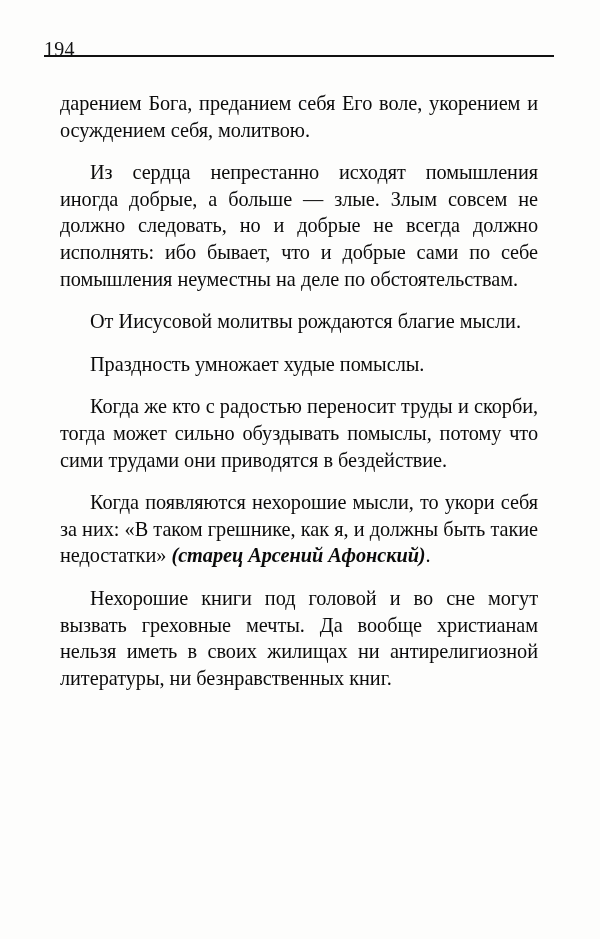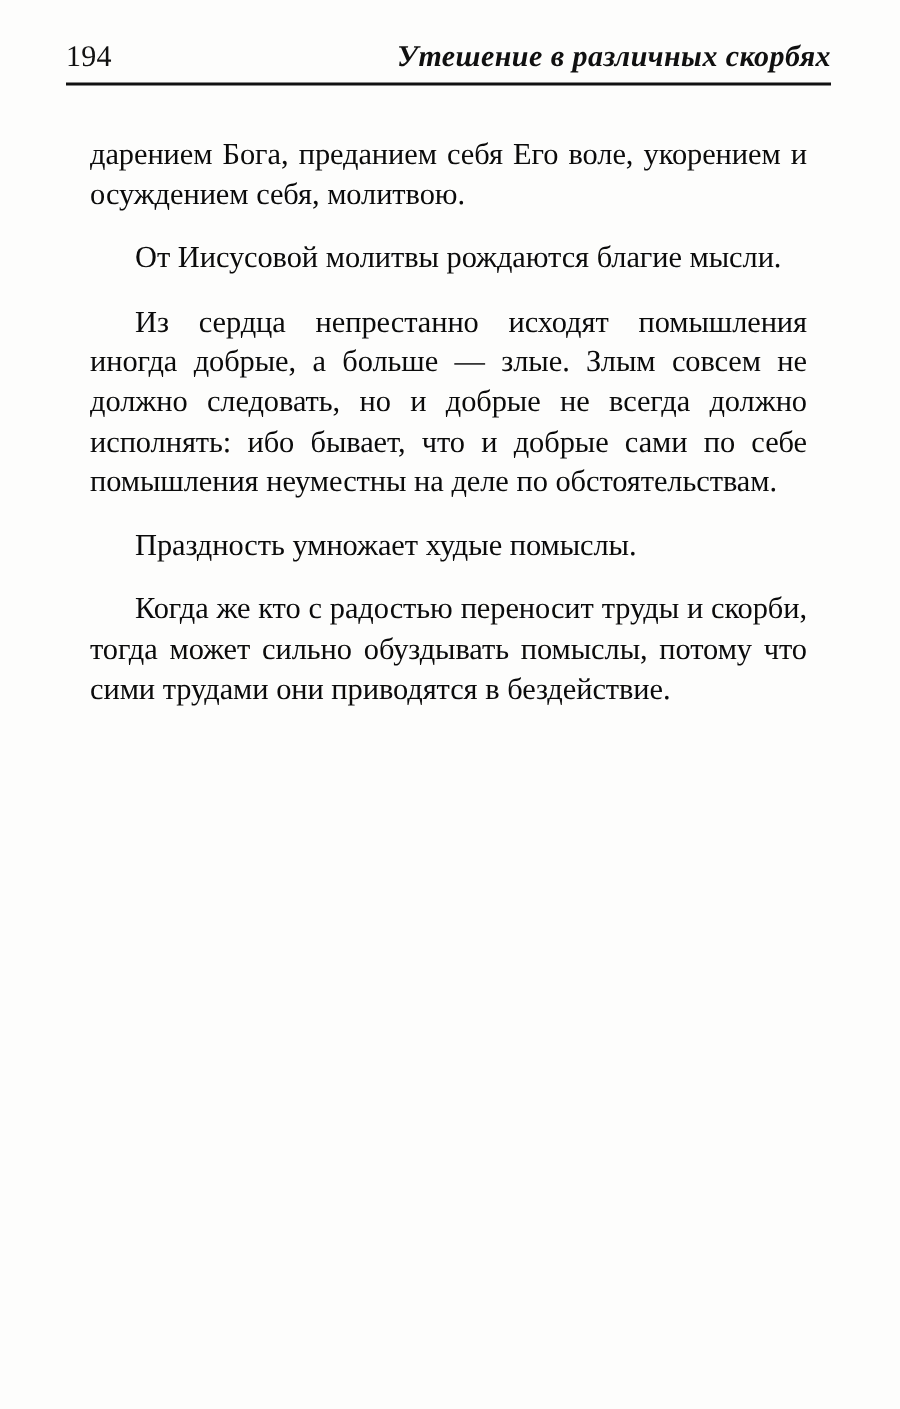--- a/index.html
+++ b/index.html
@@ -14,21 +14,21 @@
     background: #fdfdfc;
     overflow: hidden;
     font-family: "Liberation Serif", "DejaVu Serif", serif;
     color: #0a0a0a;
     box-sizing: border-box;
   }
   .running-head {
     position: absolute;
     left: 44px;
     right: 46px;
-    top: 26px;
+    top: 37px;
     height: 26px;
     display: flex;
     align-items: baseline;
     justify-content: space-between;
   }
   .folio {
     font-size: 20px;
     line-height: 24px;
     letter-spacing: 0.2px;
     color: #121212;
@@ -78,37 +78,38 @@
     font-weight: 600;
   }
 </style>
 </head>
 <body>
 
 <div class="page">
 
   <div class="running-head">
     <span class="folio">194</span>
-    <span class="head-title">Утешение в различных скорбях</span>
   </div>
 
   <div class="head-rule"></div>
 
   <div class="textblock">
 
     <p class="para cont">дарением Бога, преданием себя Его воле, укорением и осуждением себя, молитвою.</p>
 
+    <p class="para">Из сердца непрестанно исходят помышления иногда добрые, а больше — злые. Злым совсем не должно следовать, но и добрые не всегда должно исполнять: ибо бывает, что и добрые сами по себе помышления неуместны на деле по обстоятельствам.</p>
+
     <p class="para">От Иисусовой молитвы рождаются благие мысли.</p>
-
-    <p class="para">Из сердца непрестанно исходят помышления иногда добрые, а больше — злые. Злым совсем не должно следовать, но и добрые не всегда должно исполнять: ибо бывает, что и добрые сами по себе помышления неуместны на деле по обстоятельствам.</p>
 
 
     <p class="para">Праздность умножает худые помыслы.</p>
 
     <p class="para">Когда же кто с радостью переносит труды и скорби, тогда может сильно обуздывать помыслы, потому что сими трудами они приводятся в бездействие.</p>
 
+    <p class="para"><span>Когда появляются нехорошие мысли, то укори себя за них: «В таком грешнике, как я, и должны быть такие недостатки» </span><span class="attrib">(старец Арсений Афонский)</span><span>.</span></p>
 
+    <p class="para">Нехорошие книги под головой и во сне могут вызвать греховные мечты. Да вообще христианам нельзя иметь в своих жилищах ни антирелигиозной литературы, ни безнравственных книг.</p>
 
 
 
   </div>
 
 </div>
 
 </body></html>

